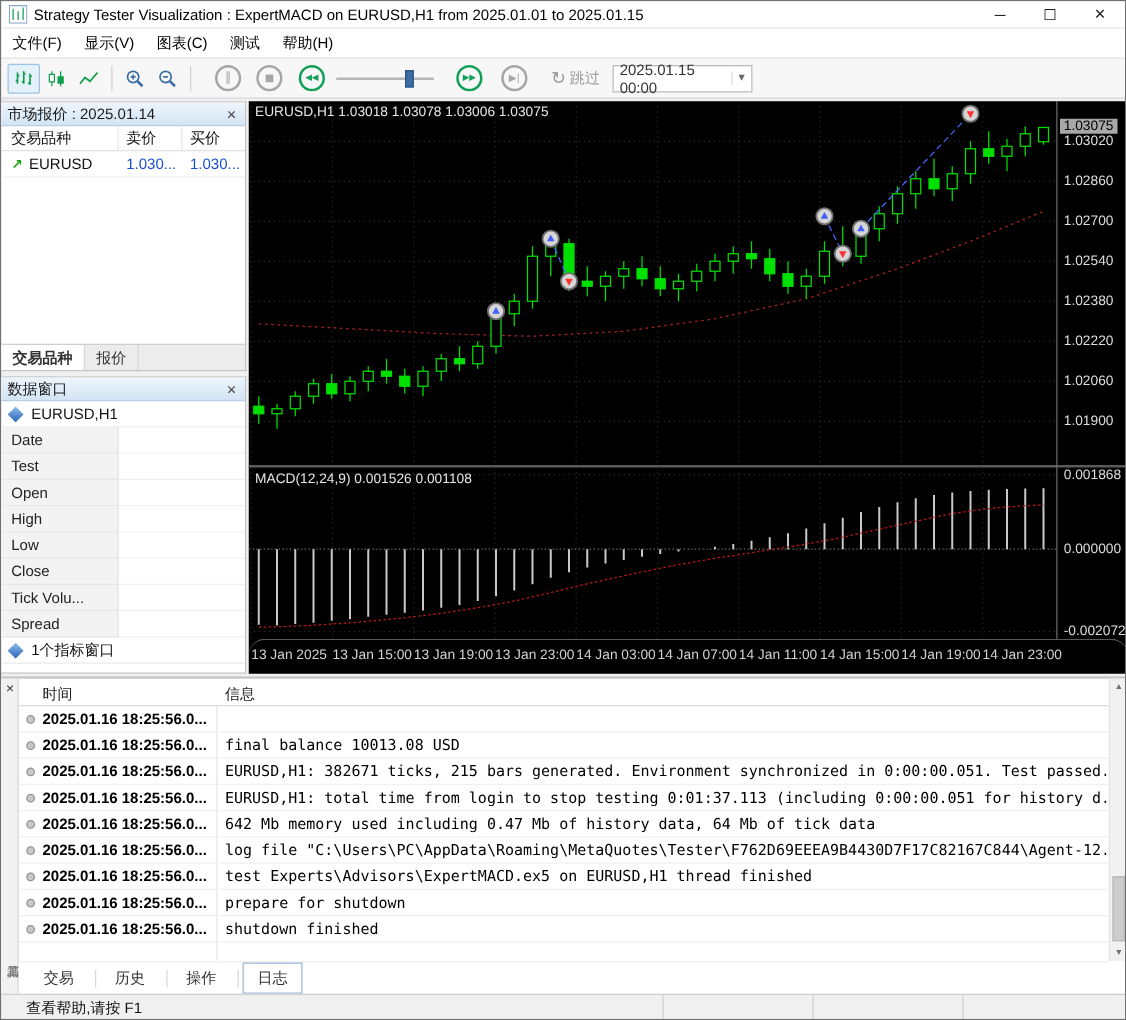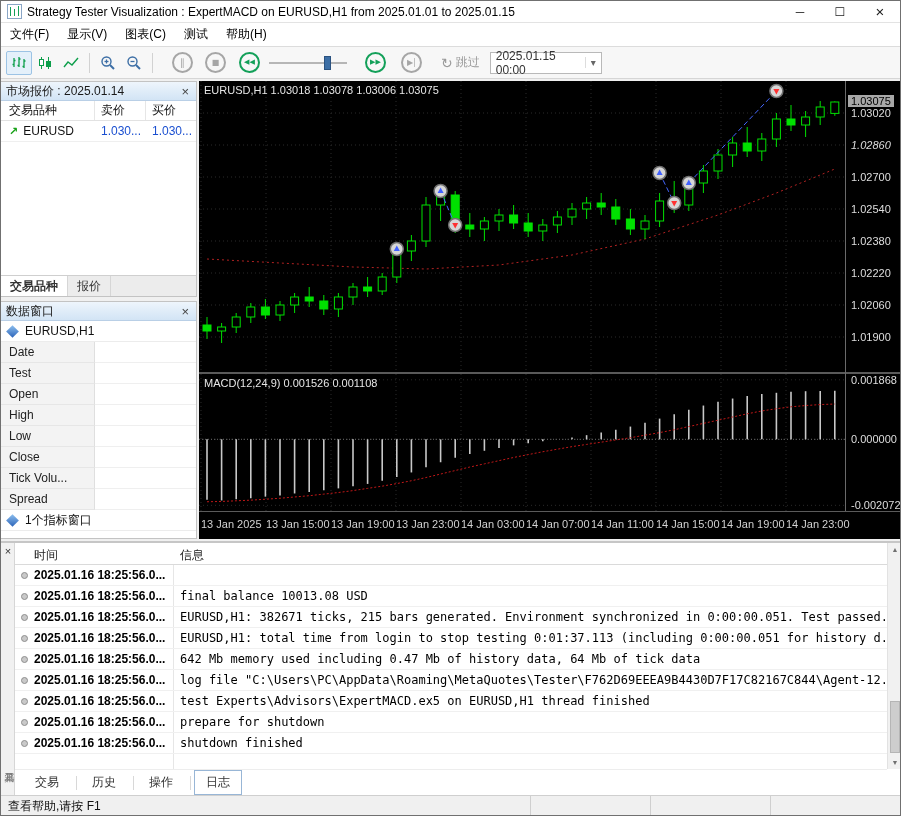--- a/index.html
+++ b/index.html
@@ -69,21 +69,21 @@
 
   
   .chart{position:absolute;left:198px;top:80px;width:703px;height:458px;background:#000;}
   .price-area{position:absolute;left:0;top:0;width:646px;height:291px;}
   .macd-area{position:absolute;left:0;top:293px;width:646px;height:137px;}
   .pane-sep{position:absolute;left:0;top:291px;width:703px;height:2px;background:#5a5a5a;}
   .overlay-label{position:absolute;left:5px;top:3px;color:#e6e6e6;font-size:11px;white-space:pre;}
   .scale-col{position:absolute;left:646px;top:0;width:57px;height:430px;border-left:1px solid #6a6a6a;}
   .scale-label{position:absolute;left:5px;color:#dedede;font-size:11px;}
   .price-tag{position:absolute;left:2px;background:#a8a8a8;color:#000;font-size:11px;padding:0 3px;}
-  .time-axis{position:absolute;left:0;top:430px;width:703px;height:28px;border-top:1px solid #5a5a5a;}
+  .time-axis{position:absolute;left:0;top:430px;width:703px;height:28px;border-top:1px solid #5a5a5a;border-radius:13px;}
   .tlabel{position:absolute;top:6px;color:#d2d2d2;font-size:11px;white-space:nowrap;}
 
   
   .journal{position:absolute;left:0;top:540px;width:901px;height:254px;background:#fff;border-top:2px solid #c6c6c6;}
   .jstrip{position:absolute;left:0;top:0;width:14px;height:100%;background:#f1f1f1;border-right:1px solid #d6d6d6;}
   .strip-close{position:absolute;top:3px;left:0;width:14px;text-align:center;font-size:11px;color:#333;line-height:11px;}
   .strip-label{position:absolute;bottom:30px;left:1px;writing-mode:vertical-rl;font-size:10px;color:#777;}
   .jcontent{position:absolute;left:14px;top:0;right:15px;bottom:26px;overflow:hidden;}
   .jhead{position:relative;height:22px;border-bottom:1px solid #dadada;background:#fff;}
   .jhead span{position:absolute;top:4px;color:#222;}
@@ -99,21 +99,21 @@
   .jthumb{position:absolute;left:2px;right:2px;bottom:16px;height:52px;background:#cdcdcd;border:1px solid #b5b5b5;}
   .btabs{position:absolute;left:14px;right:15px;bottom:0;height:26px;background:#fff;
          display:flex;align-items:center;border-top:1px solid #ededed;padding-left:8px;}
   .btab{padding:3px 11px;color:#333;margin-right:2px;border:1px solid transparent;}
   .btab.active{border:1px solid #98b6d6;background:#fff;}
   .btabsep{width:1px;height:14px;background:#d8d8d8;margin:0 3px;}
 
   
   .status{position:absolute;left:0;top:794px;width:100%;height:22px;background:#f0f0f0;
           border-top:1px solid #cfcfcf;display:flex;align-items:center;}
-  .status-text{padding-left:7px;color:#111;}
+  .status-text{padding-left:20px;color:#111;}
   .status-cells{margin-left:auto;display:flex;height:100%;}
   .scell{border-left:1px solid #cfcfcf;height:100%;}
 </style>
 </head>
 <body>
 
 <div class="win">
 
   <div class="titlebar">
     <span class="app-icon">
@@ -456,21 +456,21 @@
           <line x1="592" y1="65.31395348837209" x2="592" y2="17.841860465116284" stroke="#c8c8c8" stroke-width="1.6"></line>
           <line x1="606.6" y1="65.31395348837209" x2="606.6" y2="17.204651162790704" stroke="#c8c8c8" stroke-width="1.6"></line>
           <line x1="621.1999999999999" y1="65.31395348837209" x2="621.1999999999999" y2="16.88604651162791" stroke="#c8c8c8" stroke-width="1.6"></line>
           <line x1="635.8" y1="65.31395348837209" x2="635.8" y2="16.69488372093024" stroke="#c8c8c8" stroke-width="1.6"></line>
           <polyline points="8,127.76046511627906 22.6,127.44186046511628 37.2,126.80465116279069 51.8,126.16744186046512 66.4,125.21162790697676 81,124.25581395348838 95.6,122.98139534883722 110.2,121.70697674418606 124.8,120.11395348837209 139.4,118.52093023255814 154,116.6093023255814 168.6,114.37906976744188 183.2,112.14883720930233 197.79999999999998,109.60000000000001 212.4,106.73255813953489 227,103.54651162790698 241.6,100.0418604651163 256.2,96.53720930232559 270.8,93.0325581395349 285.4,89.84651162790698 300,86.66046511627907 314.59999999999997,83.47441860465116 329.2,80.60697674418606 343.8,77.73953488372094 358.4,75.1906976744186 373,72.6418604651163 387.59999999999997,70.41162790697675 402.2,68.18139534883721 416.8,65.95116279069768 431.4,63.72093023255814 446,61.17209302325582 460.59999999999997,58.623255813953485 475.2,55.75581395348838 489.8,52.56976744186048 504.4,49.38372093023256 519,46.19767441860466 533.6,43.01162790697674 548.1999999999999,39.82558139534885 562.8,36.958139534883735 577.4,34.727906976744194 592,32.81627906976745 606.6,31.541860465116287 621.1999999999999,30.58604651162791 635.8,30.01255813953489" fill="none" stroke="#c01818" stroke-dasharray="2 2"></polyline>
         </svg>
       <div class="overlay-label">MACD(12,24,9) 0.001526 0.001108</div>
     </div>
     <div class="scale-col" id="scale-col">
         <div class="scale-label" style="top: 26px;">1.03020</div>
-        <div class="scale-label" style="top: 58px; font-style: italic;">1.02860</div>
+        <div class="scale-label" style="top: 58px;">1.02860</div>
         <div class="scale-label" style="top: 90px;">1.02700</div>
         <div class="scale-label" style="top: 122px;">1.02540</div>
         <div class="scale-label" style="top: 154px;">1.02380</div>
         <div class="scale-label" style="top: 186px;">1.02220</div>
         <div class="scale-label" style="top: 218px;">1.02060</div>
         <div class="scale-label" style="top: 250px;">1.01900</div>
         <div class="price-tag" style="top: 14px;">1.03075</div>
         <div class="scale-label" style="top: 292.799px;">0.001868</div>
         <div class="scale-label" style="top: 352.314px;">0.000000</div>
         <div class="scale-label" style="top: 418.329px;">-0.002072</div>

